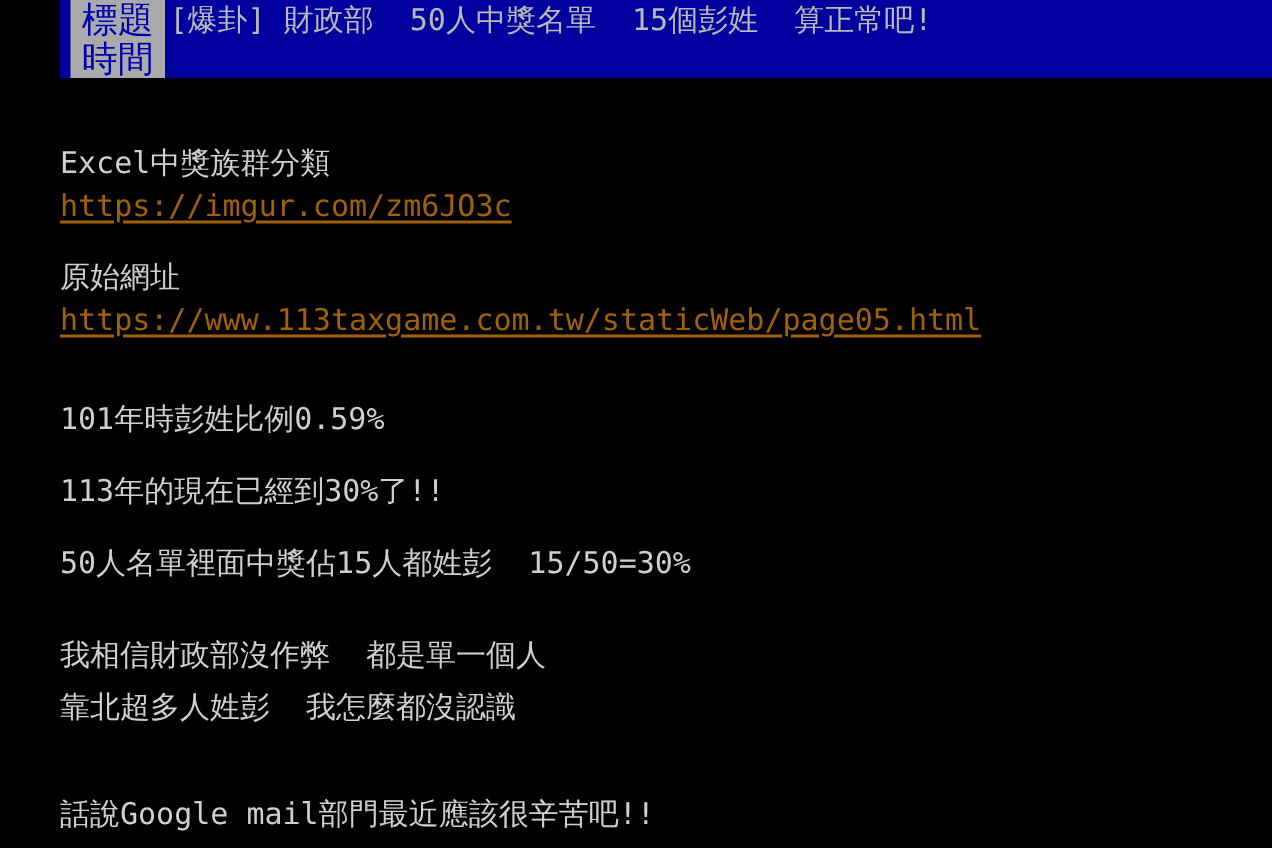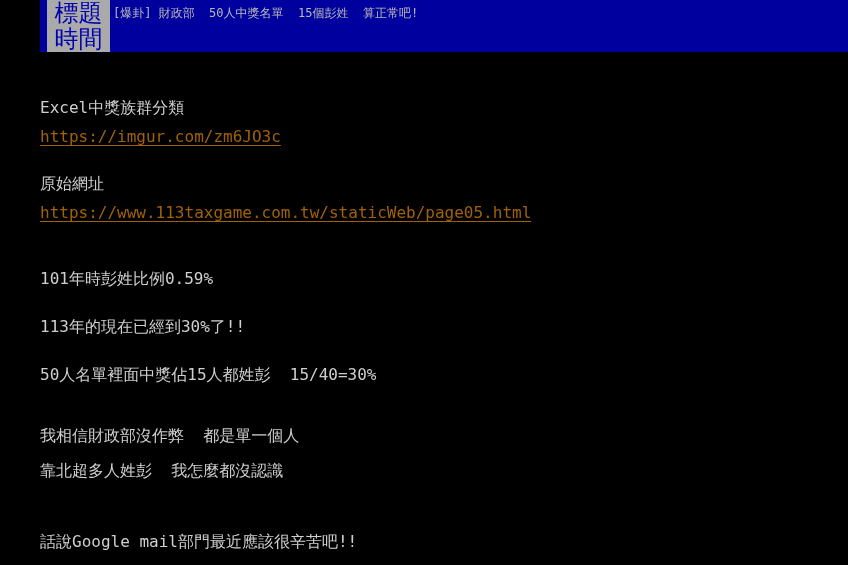--- a/index.html
+++ b/index.html
@@ -54,21 +54,21 @@
   .header-values {
     position: absolute;
     left: 113px;
     top: 0;
     z-index: 3;
   }
   .header-value {
     height: 26px;
     line-height: 26px;
     color: #b9b9b9;
-    font-size: 12px;
+    font-size: 20px;
     white-space: pre;
     letter-spacing: 0px;
   }
   .header-value.title {
     font-family: "DejaVu Sans Mono", "Liberation Mono", monospace;
   }
 
   
   .body-area {
     position: absolute;
@@ -76,21 +76,21 @@
     top: 52px;
     width: 848px;
     height: 513px;
     background: #000000;
   }
   .line {
     position: absolute;
     left: 40px;
     white-space: pre;
     color: #cfcfcf;
-    font-size: 16px;
+    font-size: 20px;
     line-height: 24px;
     height: 24px;
     letter-spacing: 0px;
   }
   .line.link {
     color: #a16207;
     text-decoration: underline;
     text-underline-offset: 3px;
   }
 </style>
@@ -108,17 +108,17 @@
   </div>
 </div>
 
 <div class="body-area">
   <div class="line" style="top:44px">Excel中獎族群分類</div>
   <div class="line link" style="top:73px">https://imgur.com/zm6JO3c</div>
   <div class="line" style="top:120px">原始網址</div>
   <div class="line link" style="top:149px">https://www.113taxgame.com.tw/staticWeb/page05.html</div>
   <div class="line" style="top:215px">101年時彭姓比例0.59%</div>
   <div class="line" style="top:263px">113年的現在已經到30%了!!</div>
-  <div class="line" style="top:311px">50人名單裡面中獎佔15人都姓彭  15/40=30%</div>
+  <div class="line" style="top:311px">50人名單裡面中獎佔15人都姓彭  15/50=30%</div>
   <div class="line" style="top:372px">我相信財政部沒作弊  都是單一個人</div>
   <div class="line" style="top:407px">靠北超多人姓彭  我怎麼都沒認識</div>
   <div class="line" style="top:478px">話說Google mail部門最近應該很辛苦吧!!</div>
 </div>
 
 </body></html>

